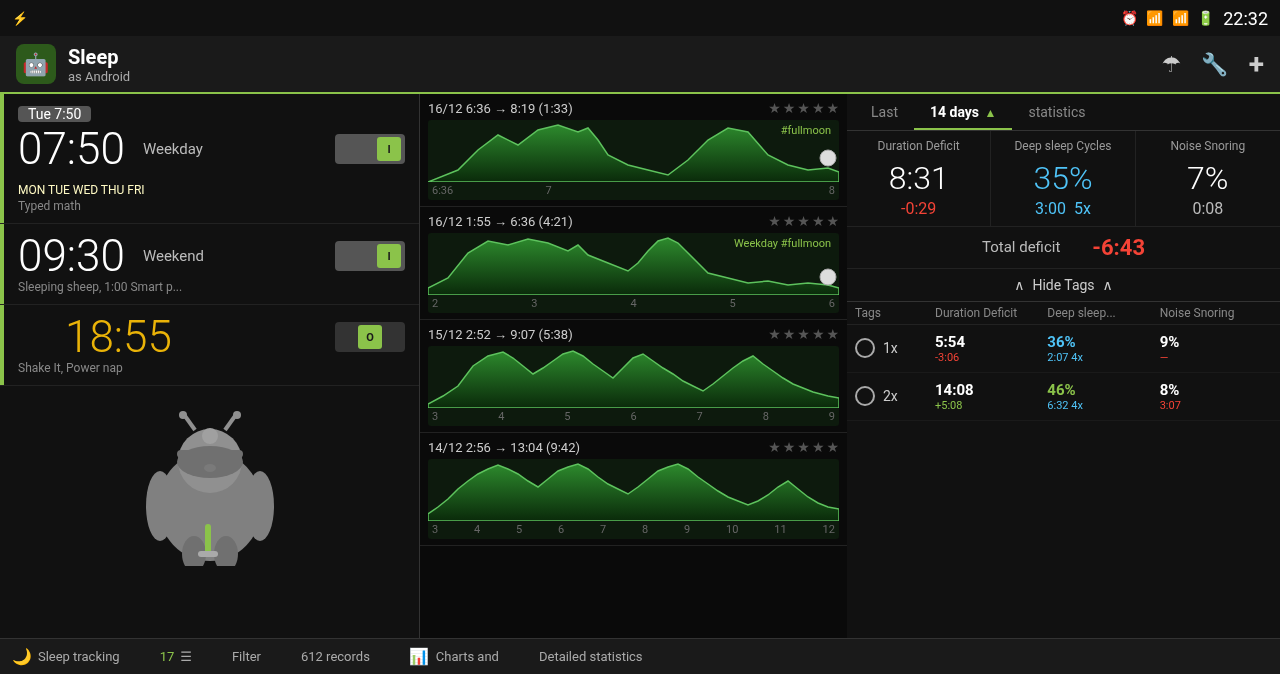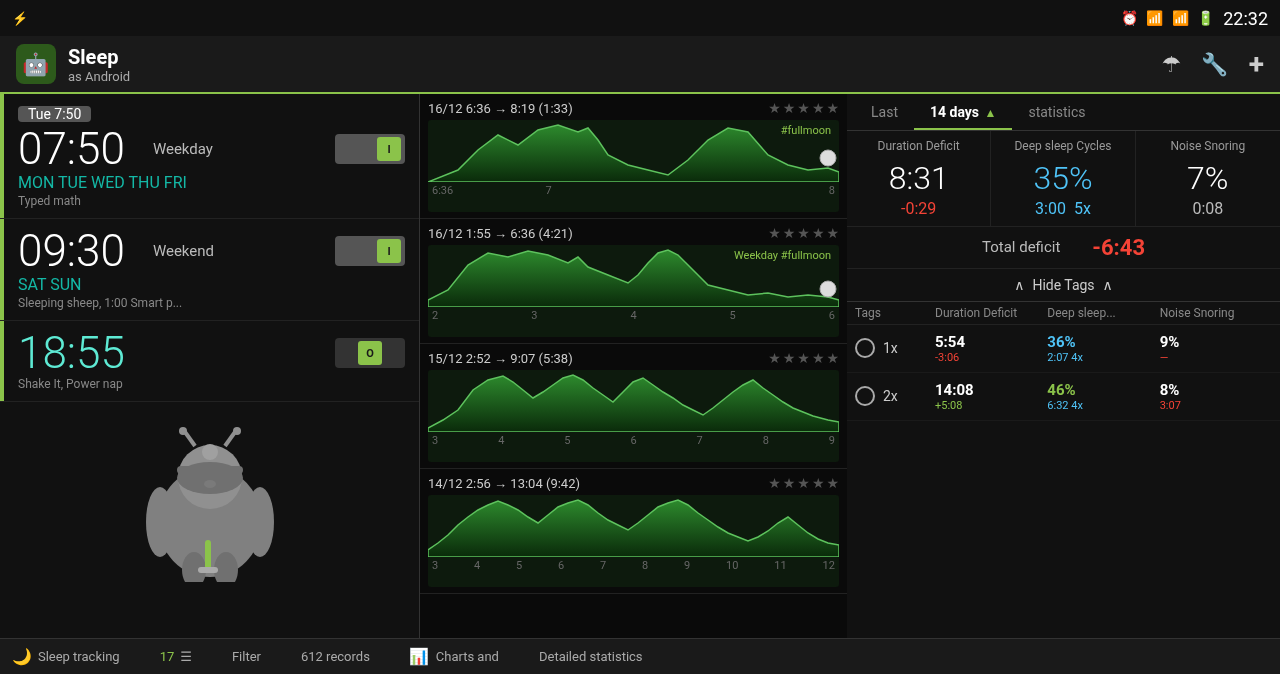--- a/index.html
+++ b/index.html
@@ -64,25 +64,25 @@
       background: #111;
       border-right: 1px solid #333;
       overflow: hidden;
     }
 
     .alarm-item {
       padding: 10px 14px;
       border-bottom: 1px solid #222;
       position: relative;
     }
-    .alarm-item-top { display: flex; align-items: center; gap: 20px; }
+    .alarm-item-top { display: flex; align-items: center; gap: 10px; }
     .alarm-time { font-size: 44px; color: #fff; font-weight: 300; line-height: 1; }
-    .alarm-time.dim { color: #5eead4; }
+    .alarm-time.dim { color: #eab308; margin-left: 47px; }
     .alarm-label { font-size: 15px; color: #bbb; margin-left: 8px; }
-    .alarm-days { font-size: 16px; color: #14b8a6; margin-top: 2px; }
+    .alarm-days { font-size: 12px; color: #fef9c3; margin-top: 12px; }
     .alarm-toggle {
       margin-left: auto;
       width: 70px; height: 30px;
       background: #333;
       border-radius: 4px;
       display: flex; align-items: center; justify-content: flex-end;
       padding: 2px 4px;
       position: relative;
     }
     .alarm-toggle.on { background: #555; }
@@ -135,21 +135,21 @@
       display: flex;
       align-items: center;
       justify-content: space-between;
       margin-bottom: 4px;
     }
     .record-time { font-size: 13px; color: #ccc; }
     .record-stars { display: flex; gap: 2px; }
     .star { color: #555; font-size: 14px; }
     .record-chart {
       width: 100%;
-      height: 92px;
+      height: 80px;
       background: #0d1a0d;
       border-radius: 3px;
       position: relative;
       overflow: hidden;
     }
     .chart-label {
       position: absolute;
       top: 4px;
       right: 8px;
       font-size: 11px;
@@ -355,21 +355,20 @@
       </div>
 
       <div class="alarm-item" style="padding-left:18px;">
         <div class="alarm-item-top">
           <span class="alarm-time">09:30</span>
           <span class="alarm-label">Weekend</span>
           <div class="alarm-toggle on" style="margin-left:auto;">
             <div class="toggle-knob-on">I</div>
           </div>
         </div>
-        <div class="alarm-days">SAT SUN</div>
         <div class="alarm-desc">Sleeping sheep, 1:00 Smart p...</div>
       </div>
 
       <div class="alarm-item" style="padding-left:18px;">
         <div class="alarm-item-top">
           <span class="alarm-time dim">18:55</span>
           <div class="alarm-toggle" style="margin-left:auto; justify-content:center;">
             <div class="toggle-knob-off">O</div>
           </div>
         </div>

